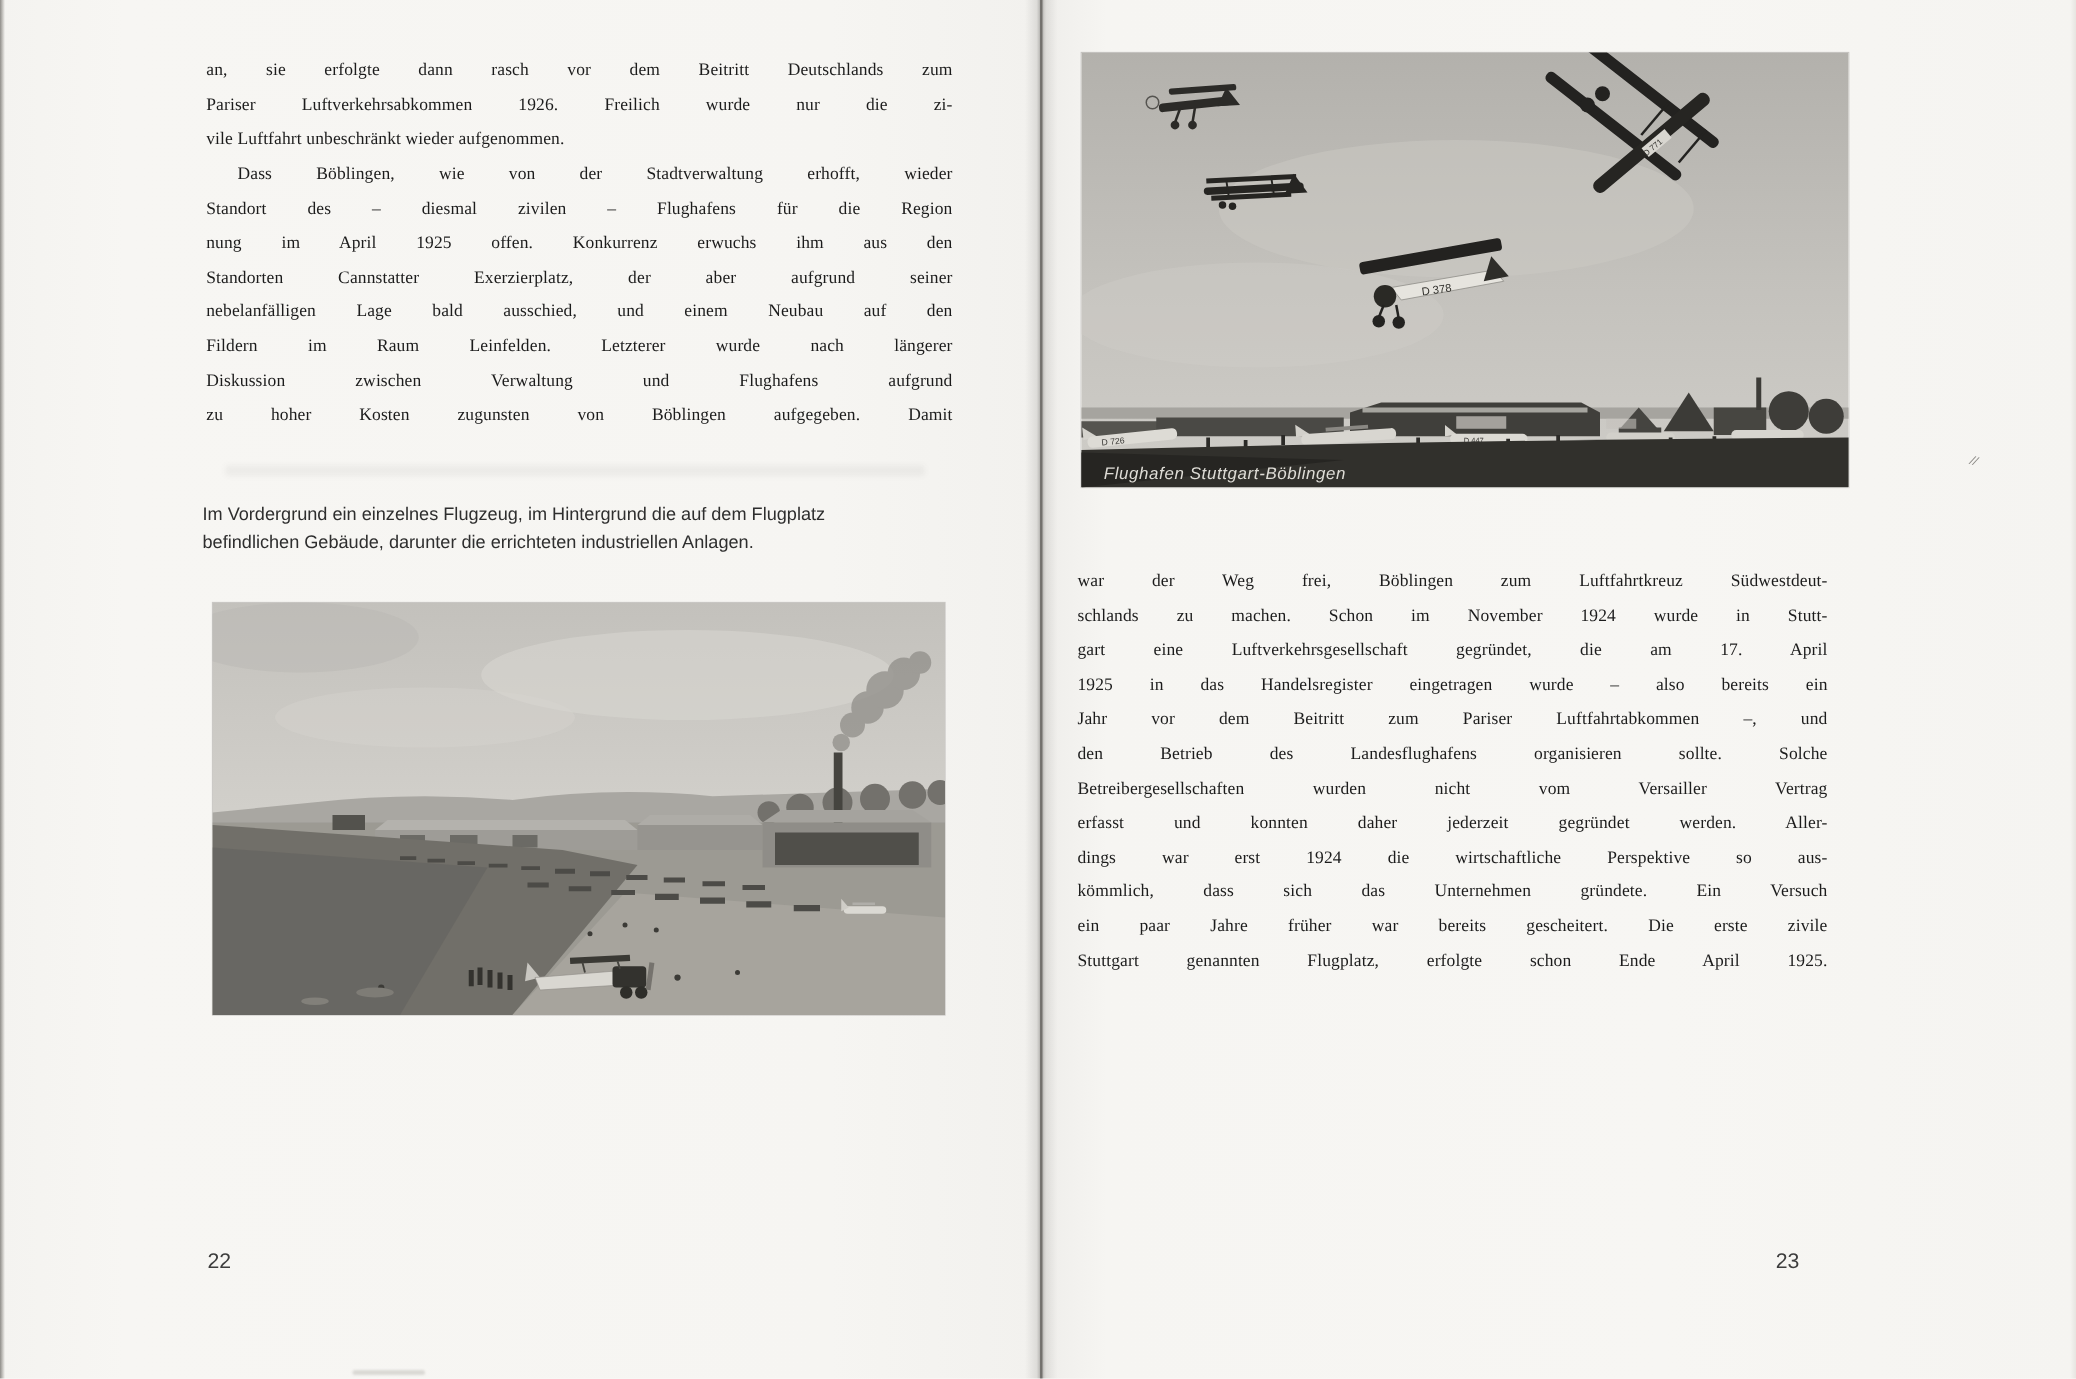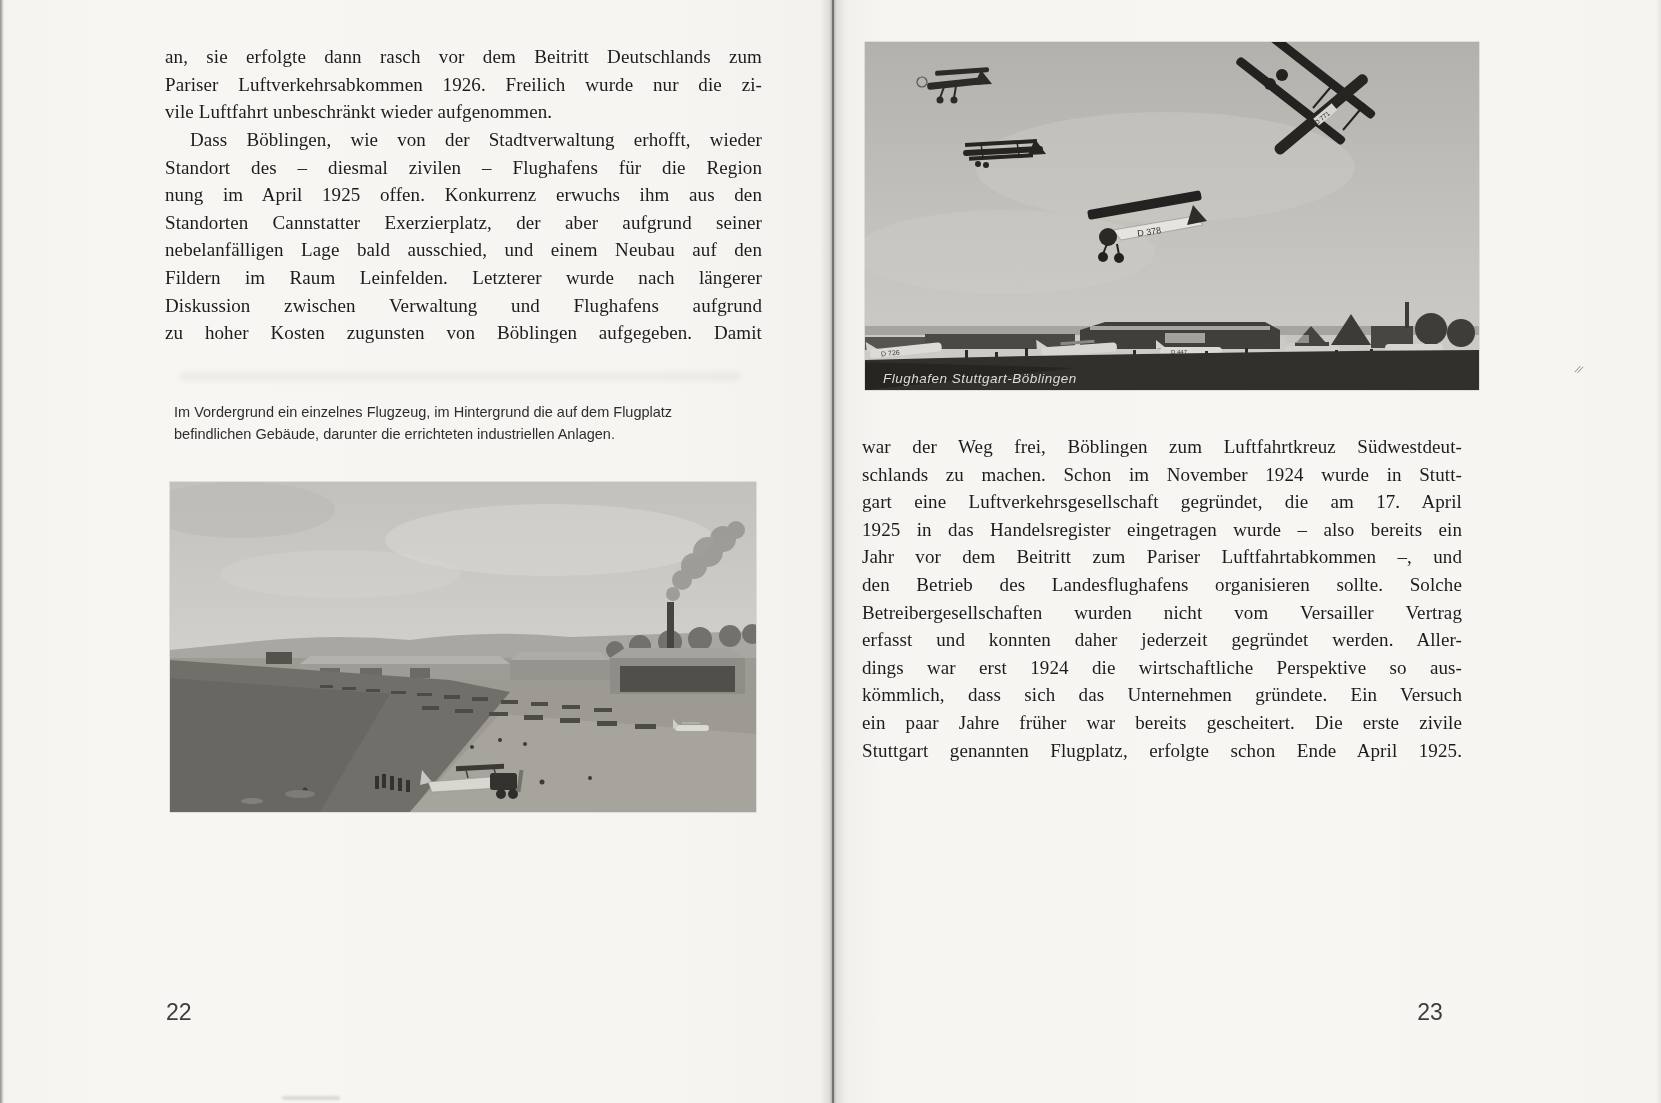--- a/index.html
+++ b/index.html
@@ -17,41 +17,41 @@
   .edge-left{position:absolute;left:0;top:0;width:4px;height:1103px;
     background:linear-gradient(to right,#8f8d89 0%,#c9c7c3 55%,rgba(201,199,195,0) 100%);}
   .edge-right{position:absolute;right:0;top:0;width:5px;height:1103px;
     background:linear-gradient(to left,#e6e4e0 0%,rgba(230,228,224,0) 100%);}
   .gutter{position:absolute;left:820px;top:0;width:26px;height:1103px;
     background:linear-gradient(to right,rgba(110,108,104,0) 0%,rgba(95,93,89,.14) 36%,rgba(70,68,64,.45) 50%,rgba(95,93,89,.12) 64%,rgba(110,108,104,0) 100%);}
   .gutter-line{position:absolute;left:832px;top:0;width:2px;height:1103px;background:rgba(70,68,64,.55);filter:blur(.4px);}
 
   .body-text{
     position:absolute;
-    font-size:19px;line-height:27.6px;color:#1c1c1c;
+    font-size:14px;line-height:27.6px;color:#1c1c1c;
     letter-spacing:.1px;
   }
   .jline{text-align:justify;text-align-last:justify;}
   .para-end .jline:last-child{text-align-last:left;}
   .indent-first .jline:first-child{text-indent:25px;}
 
   .caption{
     position:absolute;
     font-family:"Liberation Sans", sans-serif;
     font-size:14.5px;line-height:21.5px;color:#2e2e2e;
   }
   .cap-line{text-align:left;}
 
   .photo{position:absolute;box-shadow:0 0 0 .5px rgba(120,118,114,.35);}
   .photo svg{display:block;}
 
   .page-number{
     position:absolute;
     font-family:"Liberation Sans", sans-serif;
-    font-size:23px;color:#3d3d3d;
+    font-size:17px;color:#3d3d3d;
   }
   .pn-left{left:166px;top:999px;}
   .pn-right{left:1398px;top:999px;width:64px;text-align:center;}
 
   .margin-mark{
     position:absolute;left:1576px;top:364px;
     font-family:"Liberation Sans", sans-serif;
     font-size:10px;color:#8a8884;font-style:italic;
     transform:rotate(18deg);
   }
@@ -78,21 +78,21 @@
         <div class="jline">nung im April 1925 offen. Konkurrenz erwuchs ihm aus den</div>
         <div class="jline">Standorten Cannstatter Exerzierplatz, der aber aufgrund seiner</div>
         <div class="jline">nebelanfälligen Lage bald ausschied, und einem Neubau auf den</div>
         <div class="jline">Fildern im Raum Leinfelden. Letzterer wurde nach längerer</div>
         <div class="jline">Diskussion zwischen Verwaltung und Flughafens aufgrund</div>
         <div class="jline">zu hoher Kosten zugunsten von Böblingen aufgegeben. Damit</div>
       </div>
 
     <div class="ghost ghost-a"></div>
 
-    <div class="caption" style="left:174px;top:402px;width:610px;">
+    <div class="caption" style="left:162px;top:402px;width:610px;">
         <div class="cap-line">Im Vordergrund ein einzelnes Flugzeug, im Hintergrund die auf dem Flugplatz</div>
         <div class="cap-line">befindlichen Gebäude, darunter die errichteten industriellen Anlagen.</div>
       </div>
 
     <div class="photo" style="left:170px;top:482px;width:586px;height:330px;">
       <svg width="586" height="330" viewBox="0 0 586 330">
         <defs>
           <linearGradient id="skyL" x1="0" y1="0" x2="0" y2="1">
             <stop offset="0" stop-color="#c3c1bc"></stop>
             <stop offset=".6" stop-color="#cccac5"></stop>
@@ -320,21 +320,21 @@
             <rect x="340" y="309" width="3" height="7"></rect>
         </g>
 
         <path d="M0,318 Q300,310 614,308 L614,348 L0,348 Z" fill="#31302c"></path>
         <polygon points="0,320 210,326 0,348" fill="#262522"></polygon>
         <text x="18" y="341" font-family="Liberation Sans, sans-serif" font-size="13.5" font-style="italic" letter-spacing=".5" fill="#dedcd6">Flughafen Stuttgart-Böblingen</text>
       </svg>
     </div>
 
 
-    <div class="body-text" style="left:26px;top:433px;width:600px;">
+    <div class="body-text" style="left:26px;top:452px;width:600px;">
         <div class="jline">war der Weg frei, Böblingen zum Luftfahrtkreuz Südwestdeut-</div>
         <div class="jline">schlands zu machen. Schon im November 1924 wurde in Stutt-</div>
         <div class="jline">gart eine Luftverkehrsgesellschaft gegründet, die am 17. April</div>
         <div class="jline">1925 in das Handelsregister eingetragen wurde – also bereits ein</div>
         <div class="jline">Jahr vor dem Beitritt zum Pariser Luftfahrtabkommen –, und</div>
         <div class="jline">den Betrieb des Landesflughafens organisieren sollte. Solche</div>
         <div class="jline">Betreibergesellschaften wurden nicht vom Versailler Vertrag</div>
         <div class="jline">erfasst und konnten daher jederzeit gegründet werden. Aller-</div>
         <div class="jline">dings war erst 1924 die wirtschaftliche Perspektive so aus-</div>
         <div class="jline">kömmlich, dass sich das Unternehmen gründete. Ein Versuch</div>

